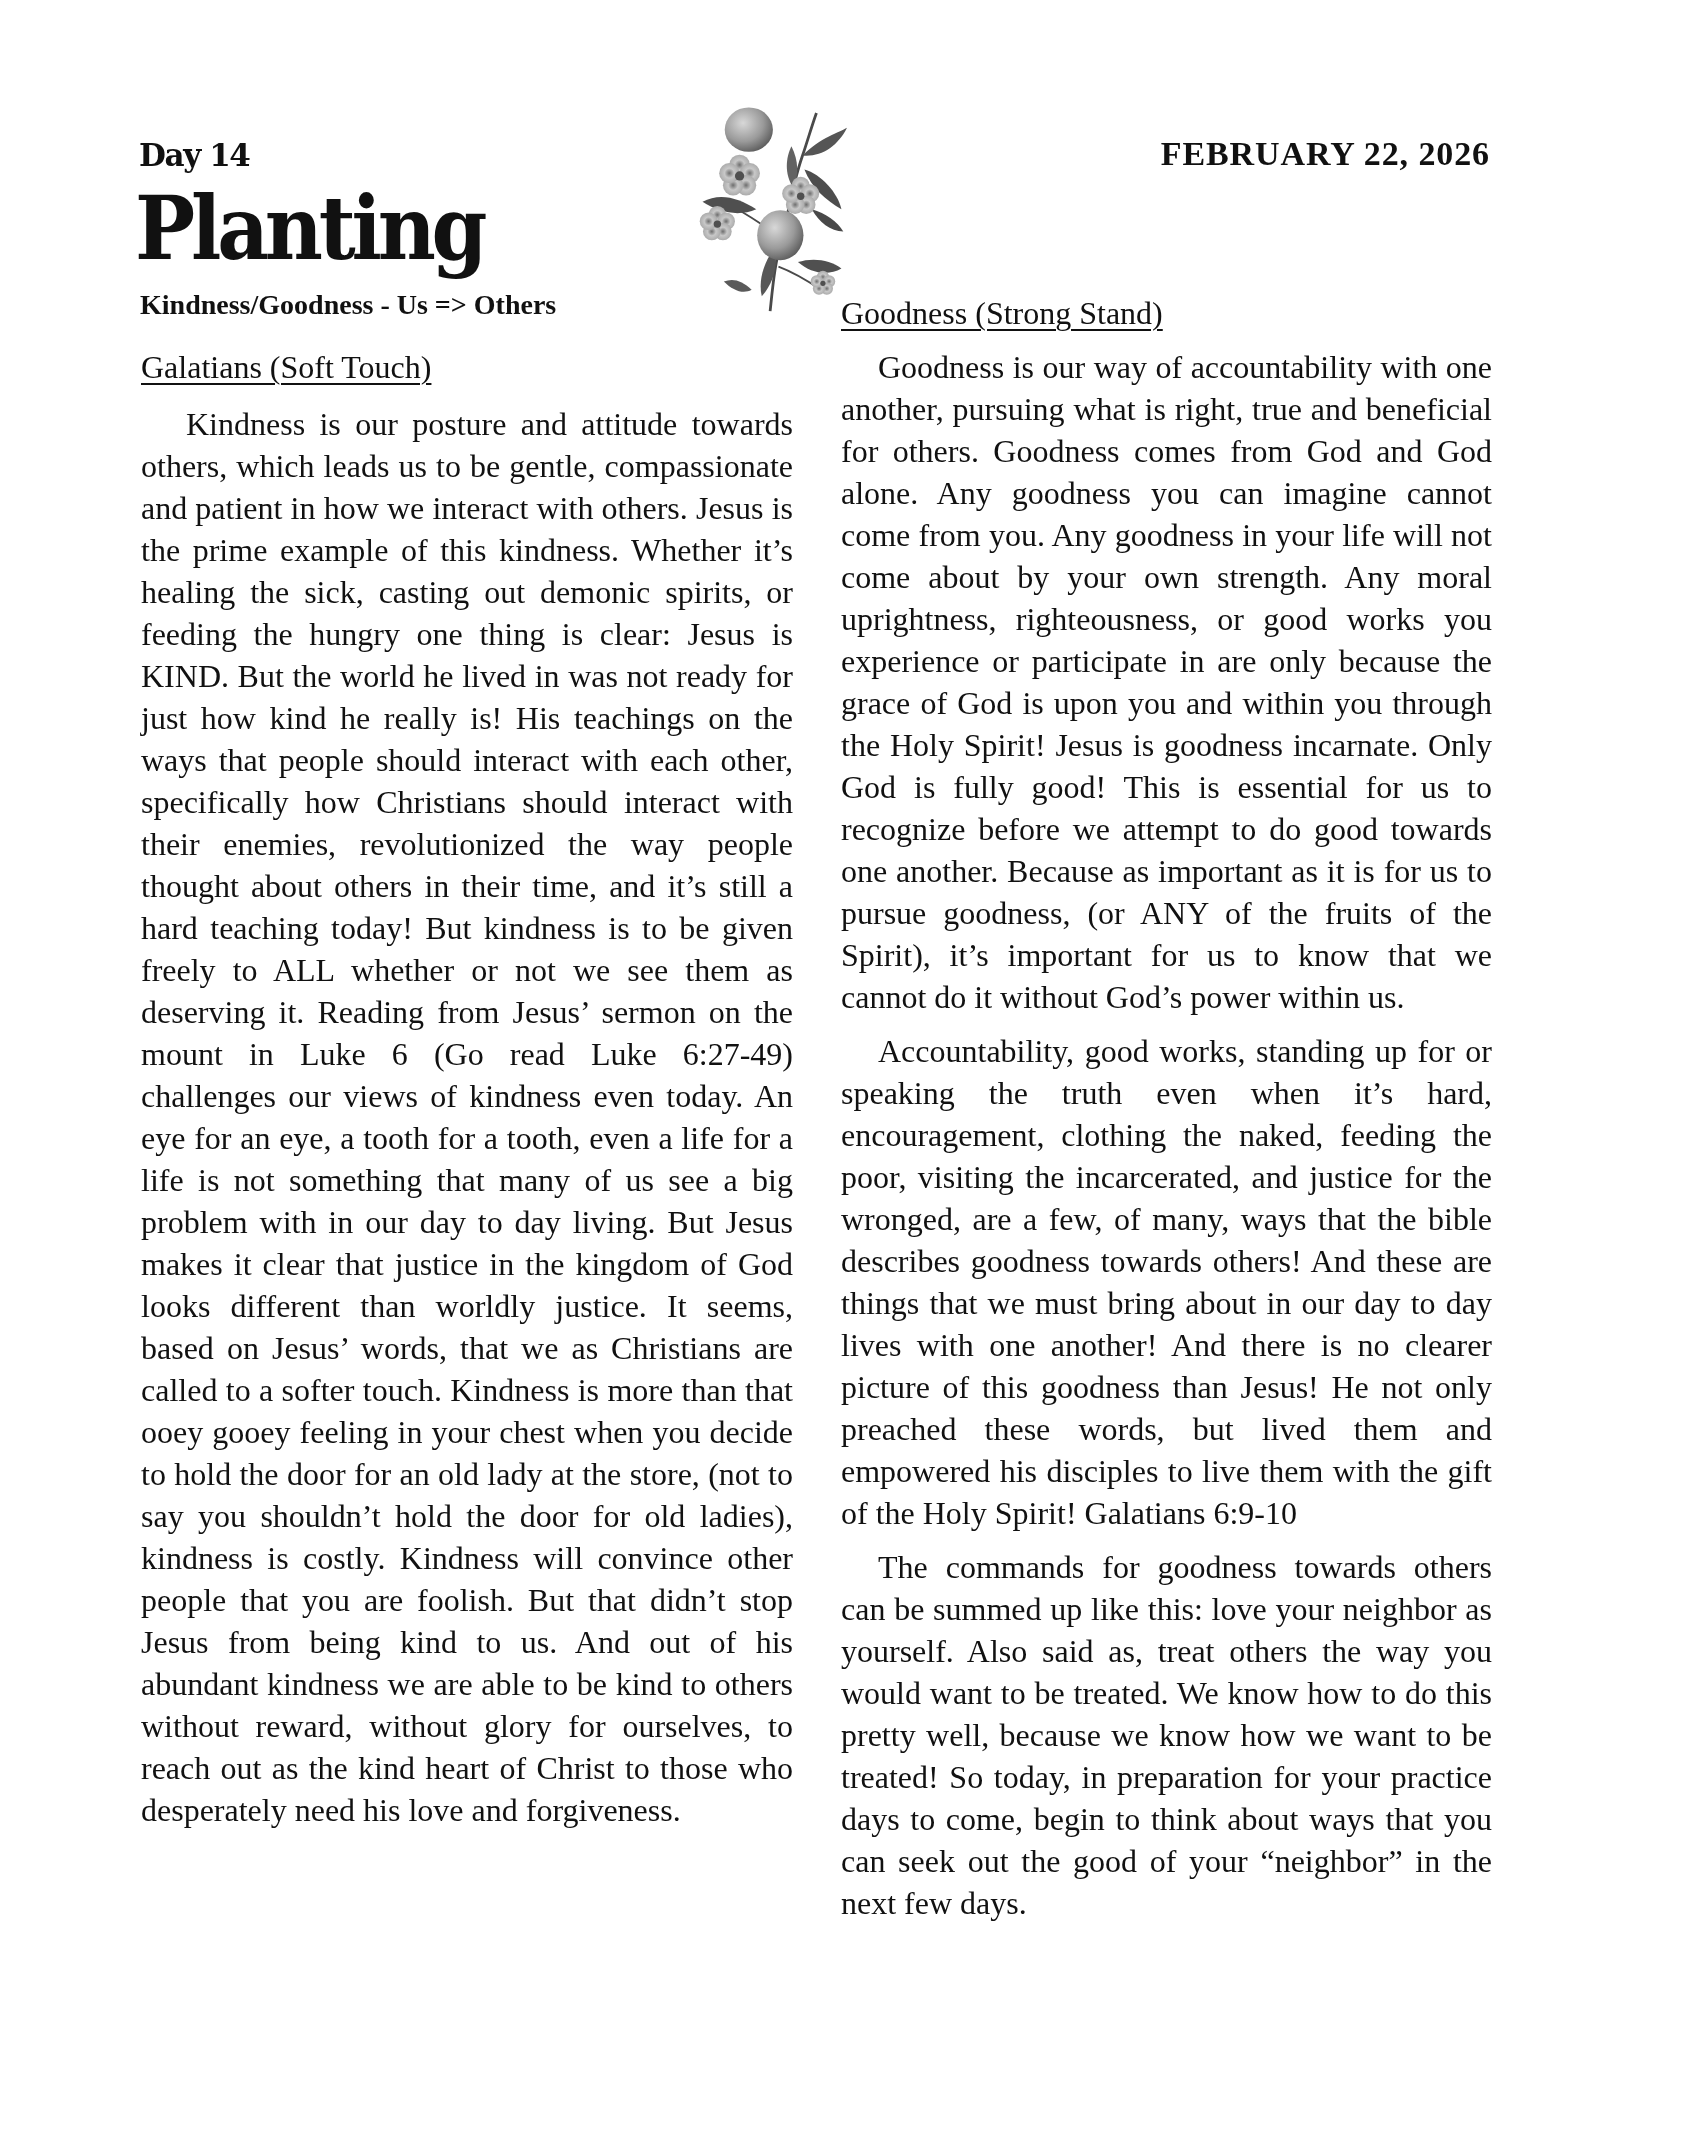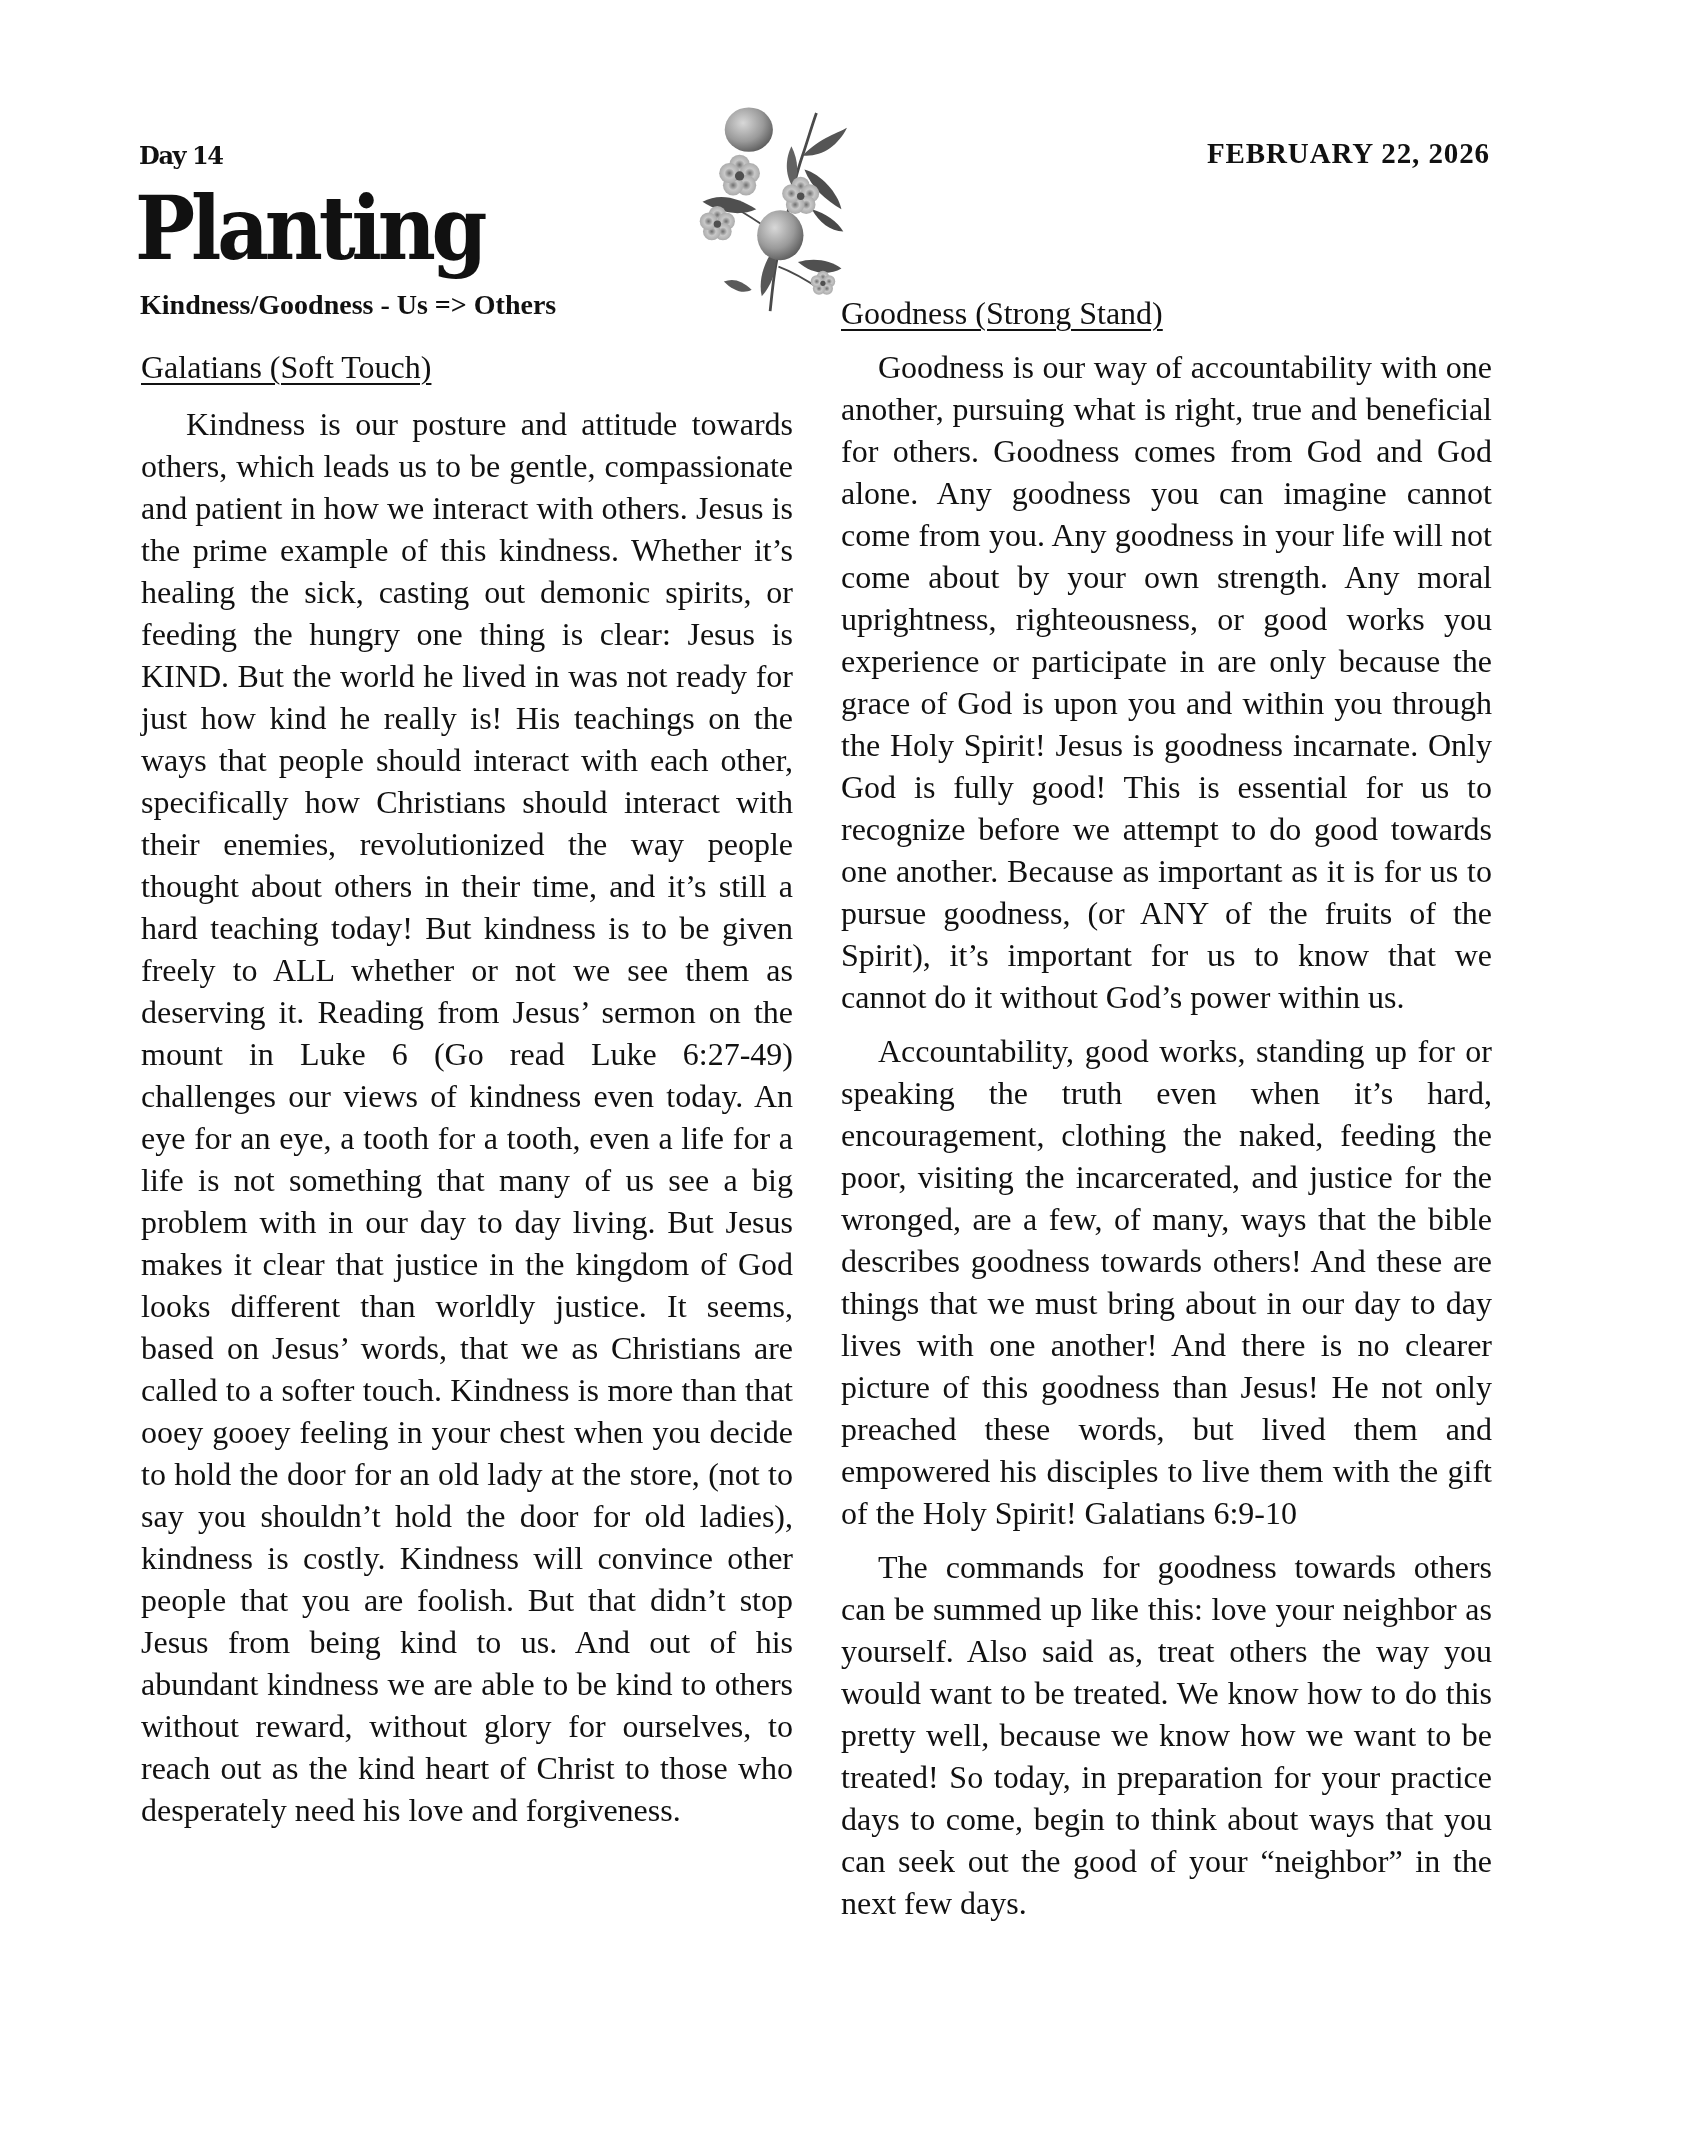--- a/index.html
+++ b/index.html
@@ -14,21 +14,21 @@
     overflow: hidden;
     color: #111111;
     font-family: "Liberation Serif", "DejaVu Serif", serif;
   }
   .day-label {
     position: absolute;
     left: 139px;
     top: 135px;
     font-family: "DejaVu Serif", "Liberation Serif", serif;
     font-weight: bold;
-    font-size: 24px;
+    font-size: 31px;
     letter-spacing: -1.4px;
     line-height: 41px;
     margin: 0;
   }
   .page-title {
     position: absolute;
     left: 135px;
     top: 182px;
     font-family: "DejaVu Serif", "Liberation Serif", serif;
     font-weight: bold;
@@ -49,21 +49,21 @@
     line-height: 41px;
     margin: 0;
     white-space: nowrap;
   }
   .date {
     position: absolute;
     right: 215px;
     top: 135px;
     font-family: "Liberation Serif", serif;
     font-weight: bold;
-    font-size: 29px;
+    font-size: 34px;
     letter-spacing: 0.9px;
     line-height: 37px;
     white-space: nowrap;
   }
   .illustration {
     position: absolute;
     left: 682px;
     top: 100px;
     width: 167px;
     height: 213px;

